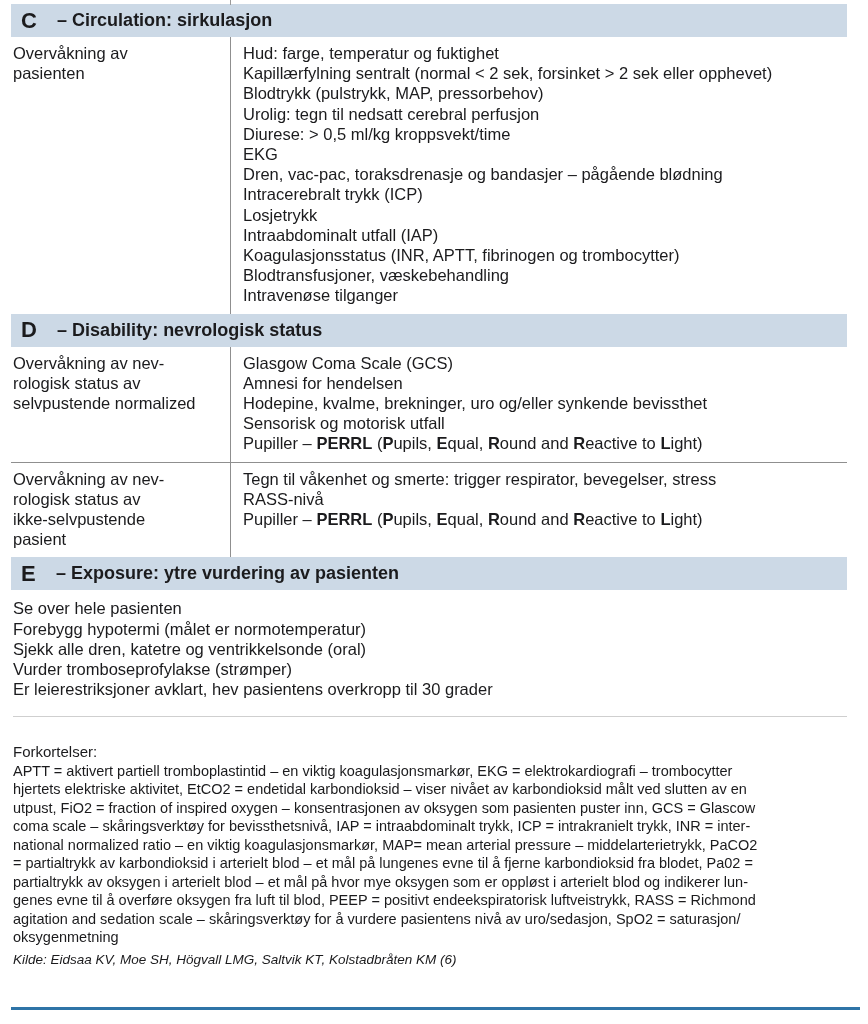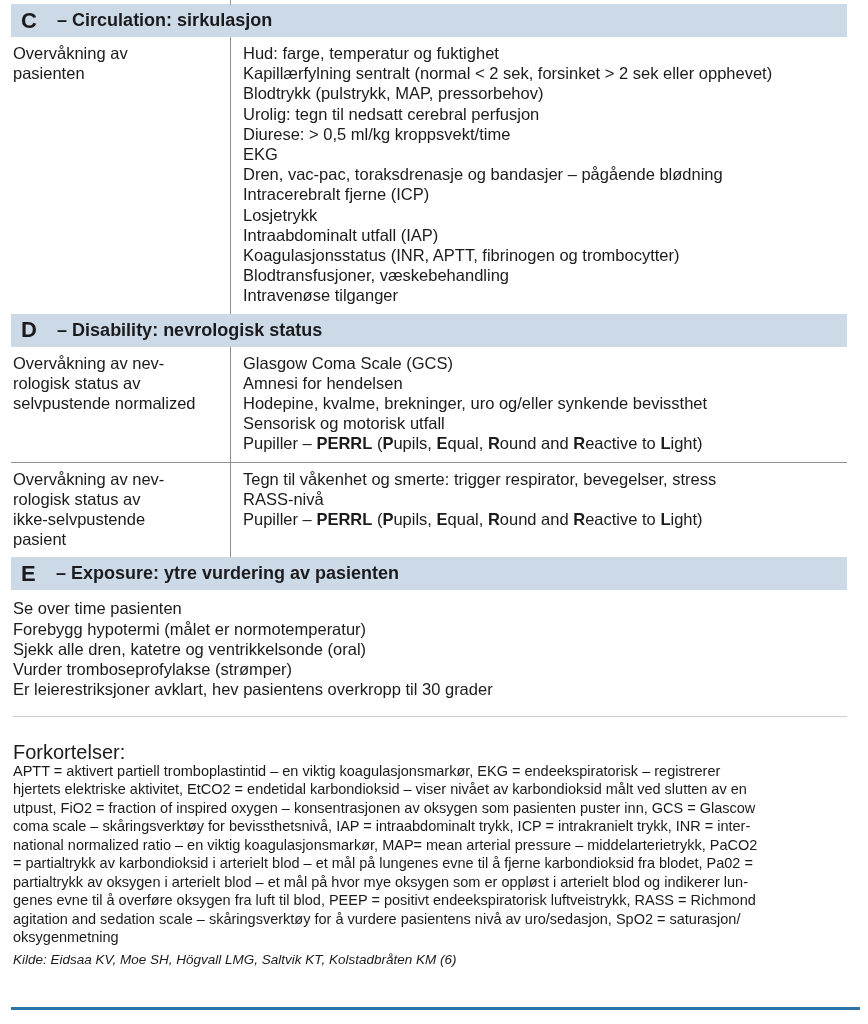--- a/index.html
+++ b/index.html
@@ -28,21 +28,21 @@
   .trow + .trow{border-top:1px solid #8f8f8f;}
   .cl{width:219px;box-sizing:border-box;padding:6px 10px 8px 2px;}
   .cr{flex:1;border-left:1px solid #8f8f8f;padding:6px 0 8px 12px;}
   .line{font-size:16.5px;line-height:20.2px;white-space:nowrap;}
   .cl .line{white-space:normal;}
   .line .b{font-weight:700;}
   .plain{padding:8px 0 8px 2px;}
   .light-rule{border:none;border-top:1px solid #cfcfcf;margin:9px 0 0 2px;height:0;}
   .abbr{margin-top:26px;padding-left:2px;}
   .abbr .aline{font-size:14.5px;line-height:18.5px;white-space:nowrap;}
-  .abbr-label{font-size:20px;line-height:18.5px;}
+  .abbr-label{font-size:15px;line-height:18.5px;}
   .source{margin-top:4px;padding-left:2px;font-size:13.5px;font-style:italic;line-height:17px;}
   .accent-line{position:absolute;left:11px;width:849px;bottom:14px;height:3px;background:#2e74a7;}
 </style>
 </head>
 <body>
 
 <div class="page">
 
   <div class="top-stub"></div>
 
@@ -57,21 +57,21 @@
           <div class="line">pasienten</div>
         </div>
         <div class="cr">
           <div class="line">Hud: farge, temperatur og fuktighet</div>
           <div class="line">Kapillærfylning sentralt (normal &lt; 2 sek, forsinket &gt; 2 sek eller opphevet)</div>
           <div class="line">Blodtrykk (pulstrykk, MAP, pressorbehov)</div>
           <div class="line">Urolig: tegn til nedsatt cerebral perfusjon</div>
           <div class="line">Diurese: &gt; 0,5 ml/kg kroppsvekt/time</div>
           <div class="line">EKG</div>
           <div class="line">Dren, vac-pac, toraksdrenasje og bandasjer – pågående blødning</div>
-          <div class="line">Intracerebralt fjerne (ICP)</div>
+          <div class="line">Intracerebralt trykk (ICP)</div>
           <div class="line">Losjetrykk</div>
           <div class="line">Intraabdominalt utfall (IAP)</div>
           <div class="line">Koagulasjonsstatus (INR, APTT, fibrinogen og trombocytter)</div>
           <div class="line">Blodtransfusjoner, væskebehandling</div>
           <div class="line">Intravenøse tilganger</div>
         </div>
       </div>
     </div>
 
   <div class="band">
@@ -106,33 +106,33 @@
           <div class="line"><span>Pupiller – </span><span class="b">PERRL</span><span> (</span><span class="b">P</span><span>upils, </span><span class="b">E</span><span>qual, </span><span class="b">R</span><span>ound and </span><span class="b">R</span><span>eactive to </span><span class="b">L</span><span>ight)</span></div>
         </div>
       </div>
     </div>
 
   <div class="band">
     <span class="band-letter">E</span>
     <span class="band-title">– Exposure: ytre vurdering av pasienten</span>
   </div>
   <div class="plain">
-      <div class="line">Se over time pasienten</div>
+      <div class="line">Se over hele pasienten</div>
       <div class="line">Forebygg hypotermi (målet er normotemperatur)</div>
       <div class="line">Sjekk alle dren, katetre og ventrikkelsonde (oral)</div>
       <div class="line">Vurder tromboseprofylakse (strømper)</div>
       <div class="line">Er leierestriksjoner avklart, hev pasientens overkropp til 30 grader</div>
     </div>
 
   <hr class="light-rule">
 
   <div class="abbr">
     <div class="abbr-label">Forkortelser:</div>
     <div>
-        <div class="aline">APTT = aktivert partiell tromboplastintid – en viktig koagulasjonsmarkør, EKG = endeekspiratorisk – registrerer</div>
+        <div class="aline">APTT = aktivert partiell tromboplastintid – en viktig koagulasjonsmarkør, EKG = elektrokardiografi – trombocytter</div>
         <div class="aline">hjertets elektriske aktivitet, EtCO2 = endetidal karbondioksid – viser nivået av karbondioksid målt ved slutten av en</div>
         <div class="aline">utpust, FiO2 = fraction of inspired oxygen – konsentrasjonen av oksygen som pasienten puster inn, GCS = Glascow</div>
         <div class="aline">coma scale – skåringsverktøy for bevissthetsnivå, IAP = intraabdominalt trykk, ICP = intrakranielt trykk, INR = inter-</div>
         <div class="aline">national normalized ratio – en viktig koagulasjonsmarkør, MAP= mean arterial pressure – middelarterietrykk, PaCO2</div>
         <div class="aline">= partialtrykk av karbondioksid i arterielt blod – et mål på lungenes evne til å fjerne karbondioksid fra blodet, Pa02 =</div>
         <div class="aline">partialtrykk av oksygen i arterielt blod – et mål på hvor mye oksygen som er oppløst i arterielt blod og indikerer lun-</div>
         <div class="aline">genes evne til å overføre oksygen fra luft til blod, PEEP = positivt endeekspiratorisk luftveistrykk, RASS = Richmond</div>
         <div class="aline">agitation and sedation scale – skåringsverktøy for å vurdere pasientens nivå av uro/sedasjon, SpO2 = saturasjon/</div>
         <div class="aline">oksygenmetning</div>
       </div>

